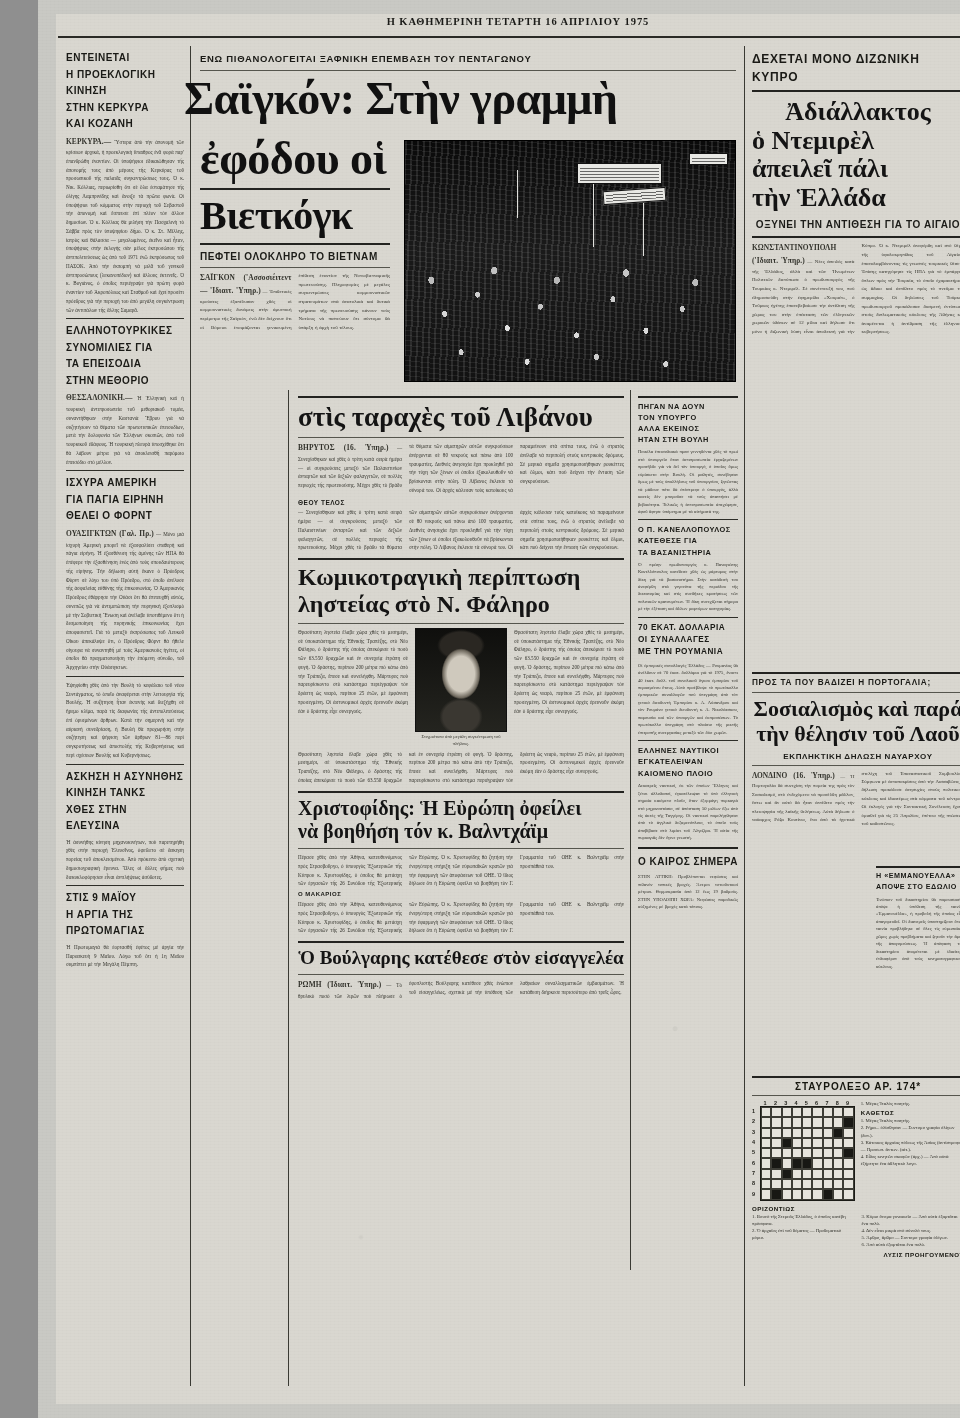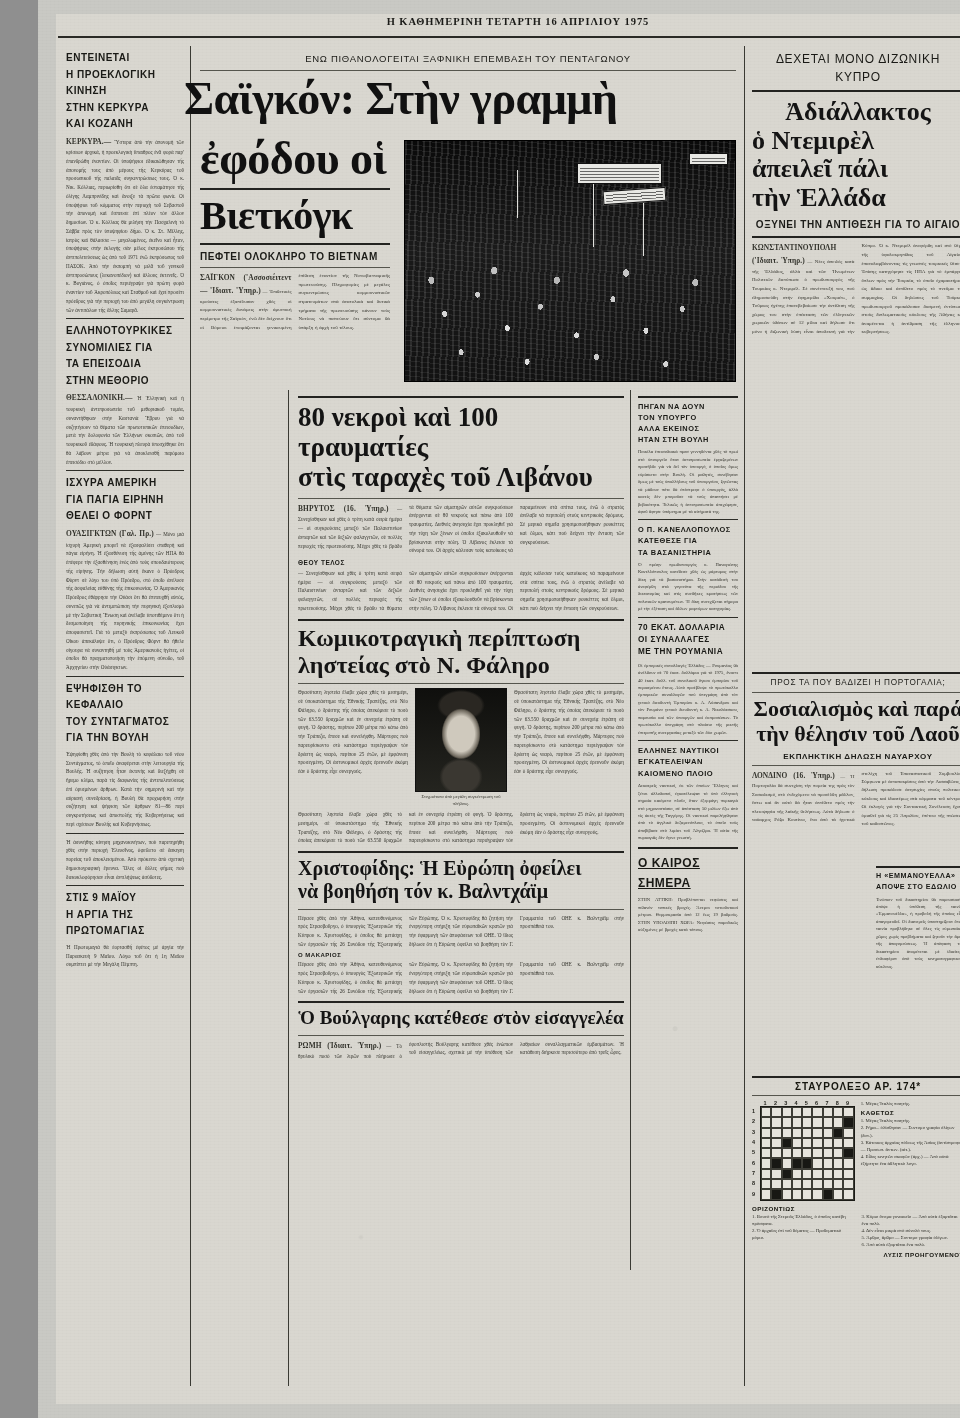--- a/index.html
+++ b/index.html
@@ -61,24 +61,23 @@
     position:absolute;
     width:0; border-left:1px solid #3a3a33;
   }
   .hrule { border-top:1px solid #2e2e28; margin:4px 0; }
   .hrule-thick { border-top:2px solid #232320; margin:5px 0; }
   .hrule-thin { border-top:1px solid #55554d; margin:3px 0; }
 
   
   .kicker {
     font-family:"Liberation Sans", sans-serif;
-    font-weight:normal;
+    font-weight:bold;
     font-size:9.5px;
     letter-spacing:.7px;
-    text-align:center;
     color:#1a1a16;
     line-height:1.5;
   }
   .kicker-left {
     font-family:"Liberation Sans", sans-serif;
     font-weight:bold;
     font-size:10px;
     letter-spacing:.5px;
     color:#1a1a16;
     line-height:1.65;
@@ -286,30 +285,30 @@
         <div>ΘΕΛΕΙ Ο ΦΟΡΝΤ</div>
       </div>
       <div class="body" style="margin-top:3px;">
         <span class="byline">ΟΥΑΣΙΓΚΤΩΝ (Γαλ. Πρ.)</span>
         <span>— Μόνο μιὰ ἰσχυρὴ Ἀμερικὴ μπορεῖ νὰ ἐξασφαλίσει σταθερὴ καὶ πάγια εἰρήνη. Ἡ ἐξασθένιση τῆς ἀμύνης τῶν ΗΠΑ θὰ ἐπέφερε τὴν ἐξασθένηση ἑνὸς ἀπὸ τοὺς σπουδαιότερους τῆς εἰρήνης. Τὴν δήλωση αὐτὴ ἔκανε ὁ Πρόεδρος Φὸρντ σὲ λόγο του ὑπὸ Πρόεδρο, στὸ ὁποῖο ἀνέλυσε τῆς ἀσφαλείας εὐθύνης τῆς ἐπικοινωνίας. Ὁ Ἀμερικανὸς Πρόεδρος ἐθάρρησε τὴν Οὐάσι ὅτι θὰ ἐπιτευχθῆ αὐτὸς, συνεπῶς γιὰ νὰ ἀντιμετώπιση τὴν πυρηνικὴ ἐξοπλισμὸ μὲ τὴν Σοβιετικὴ Ἕνωση καὶ ἀνέλαβε ὑποτιθέμενο ὅτι ἡ δεσμοποίηση τῆς πυρηνικῆς ἐπικοινωνίας ἔχει ἀποφασιστεῖ. Γιὰ τὸ μεταξὺ ἐκπρόσωπος τοῦ Λευκοῦ Οἴκου ἀπεκάλυψε ὅτι, ὁ Πρόεδρος Φὸρντ θὰ ἤθελε σίγουρα νὰ συναντηθῆ μὲ τοὺς Ἀμερικανοὺς ἡγέτες, οἱ ὁποῖοι θὰ πραγματοποιήση τὴν ἐπόμενη σύνοδο, τοῦ Ἀρχηγείου στὴν Οὐάσιγκτων.</span>
       </div>
     </div>
     <div class="hrule"></div>
 
     <div>
+      <div class="body" style="margin-top:3px;">Ἐψηφίσθη χθὲς ἀπὸ τὴν Βουλὴ τὸ κεφάλαιο τοῦ νέου Συντάγματος, τὸ ὁποῖο ἀναφέρεται στὴν λειτουργία τῆς Βουλῆς. Ἡ συζήτηση ἦταν ἐκτενὴς καὶ διεξήχθη σὲ ἤρεμο κλίμα, παρὰ τὶς διαφωνίες τῆς ἀντιπολιτεύσεως ἐπὶ ὁρισμένων ἄρθρων. Κατὰ τὴν σημερινὴ καὶ τὴν αὐριανὴ συνεδρίαση, ἡ Βουλὴ θὰ προχωρήση στὴν συζήτηση καὶ ψήφιση τῶν ἄρθρων 81—86 περὶ συγκροτήσεως καὶ ἀποστολῆς τῆς Κυβερνήσεως καὶ περὶ σχέσεων Βουλῆς καὶ Κυβερνήσεως.</div>
+    </div>
+    <div class="hrule"></div>
+
+    <div>
       <div class="kicker-left">
-        <div>ΕΨΗΦΙΣΘΗ ΤΟ ΚΕΦΑΛΑΙΟ</div>
-        <div>ΤΟΥ ΣΥΝΤΑΓΜΑΤΟΣ</div>
-        <div>ΓΙΑ ΤΗΝ ΒΟΥΛΗ</div>
-      </div>
-      <div class="body" style="margin-top:3px;">Ἐψηφίσθη χθὲς ἀπὸ τὴν Βουλὴ τὸ κεφάλαιο τοῦ νέου Συντάγματος, τὸ ὁποῖο ἀναφέρεται στὴν λειτουργία τῆς Βουλῆς. Ἡ συζήτηση ἦταν ἐκτενὴς καὶ διεξήχθη σὲ ἤρεμο κλίμα, παρὰ τὶς διαφωνίες τῆς ἀντιπολιτεύσεως ἐπὶ ὁρισμένων ἄρθρων. Κατὰ τὴν σημερινὴ καὶ τὴν αὐριανὴ συνεδρίαση, ἡ Βουλὴ θὰ προχωρήση στὴν συζήτηση καὶ ψήφιση τῶν ἄρθρων 81—86 περὶ συγκροτήσεως καὶ ἀποστολῆς τῆς Κυβερνήσεως καὶ περὶ σχέσεων Βουλῆς καὶ Κυβερνήσεως.</div>
-    </div>
-    <div class="hrule"></div>
-
-    <div>
+        <div>ΑΣΚΗΣΗ Η ΑΣΥΝΗΘΗΣ</div>
+        <div>ΚΙΝΗΣΗ ΤΑΝΚΣ</div>
+        <div>ΧΘΕΣ ΣΤΗΝ ΕΛΕΥΣΙΝΑ</div>
+      </div>
       <div class="body" style="margin-top:3px;">Ἡ ἀσυνήθης κίνηση μηχανοκινήτων, ποὺ παρετηρήθη χθὲς στὴν περιοχὴ Ἐλευσῖνος, ὀφείλετο σὲ ἄσκηση πορείας τοῦ ἀποκλεισμένου. Ἀπὸ πρόκειτο ἀπὸ σχετικὴ δημοσιογραφικὴ ἔρευνα. Ὅλες οἱ ἄλλες φῆμες ποὺ διεκυκλοφόρησαν εἶναι ἀντιλήψεως ἀσύδοτες.</div>
     </div>
     <div class="hrule"></div>
 
     <div>
       <div class="kicker-left">
         <div>ΣΤΙΣ 9 ΜΑΪΟΥ</div>
         <div>Η ΑΡΓΙΑ ΤΗΣ</div>
         <div>ΠΡΩΤΟΜΑΓΙΑΣ</div>
       </div>
@@ -347,21 +346,20 @@
     <div class="pole" style="left:57%; top:18%; height:26%;"></div>
     <div class="pole" style="left:72%; top:26%; height:22%;"></div>
     <div class="pole" style="left:34%; top:12%; height:20%;"></div>
   </div>
 
   <div class="col" style="left:260px; top:396px; width:326px;">
 
     <div class="hrule-thick" style="margin:0 0 4px;"></div>
 
     <div>
-      <div class="hl-big">80 νεκροὶ καὶ 100 τραυματίες</div>
       <div class="hl-big">στὶς ταραχὲς τοῦ Λιβάνου</div>
       <div class="hrule-thin" style="margin:5px 0 4px;"></div>
       <div class="body cols3">
         <span class="byline">ΒΗΡΥΤΟΣ (16. Ὑπηρ.)</span>
         <span>— Συνεχίσθηκαν καὶ χθὲς ὁ τρίτη κατὰ σειρὰ ἡμέρα — οἱ συγκρούσεις μεταξὺ τῶν Παλαιστινίων ἀνταρτῶν καὶ τῶν δεξιῶν φαλαγγιτῶν, σὲ πολλὲς περιοχὲς τῆς πρωτευούσης. Μέχρι χθὲς τὸ βράδυ τὰ θύματα τῶν αἱματηρῶν αὐτῶν συγκρούσεων ἀνέρχονται σὲ 80 νεκροὺς καὶ πάνω ἀπὸ 100 τραυματίες. Διεθνὲς ἀνησυχία ἔχει προκληθεῖ γιὰ τὴν τύχη τῶν ξένων οἱ ὁποῖοι ἐξακολουθοῦν νὰ βρίσκονται στὴν πόλη. Ὁ Λίβανος ἔκλεισε τὰ σύνορά του. Οἱ ἀρχὲς κάλεσαν τοὺς κατοίκους νὰ παραμείνουν στὰ σπίτια τους, ἐνῶ ὁ στρατὸς ἀνέλαβε νὰ περιπολῆ στοὺς κεντρικοὺς δρόμους. Σὲ μερικὰ σημεῖα χρησιμοποιήθηκαν ρουκέττες καὶ ὅλμοι, κάτι ποὺ δείχνει τὴν ἔνταση τῶν συγκρούσεων.</span>
       </div>
       <div class="kicker-left" style="font-size:6.5px; margin-top:3px;">ΘΕΟΥ ΤΕΛΟΣ</div>
       <div class="body cols3">— Συνεχίσθηκαν καὶ χθὲς ὁ τρίτη κατὰ σειρὰ ἡμέρα — οἱ συγκρούσεις μεταξὺ τῶν Παλαιστινίων ἀνταρτῶν καὶ τῶν δεξιῶν φαλαγγιτῶν, σὲ πολλὲς περιοχὲς τῆς πρωτευούσης. Μέχρι χθὲς τὸ βράδυ τὰ θύματα τῶν αἱματηρῶν αὐτῶν συγκρούσεων ἀνέρχονται σὲ 80 νεκροὺς καὶ πάνω ἀπὸ 100 τραυματίες. Διεθνὲς ἀνησυχία ἔχει προκληθεῖ γιὰ τὴν τύχη τῶν ξένων οἱ ὁποῖοι ἐξακολουθοῦν νὰ βρίσκονται στὴν πόλη. Ὁ Λίβανος ἔκλεισε τὰ σύνορά του. Οἱ ἀρχὲς κάλεσαν τοὺς κατοίκους νὰ παραμείνουν στὰ σπίτια τους, ἐνῶ ὁ στρατὸς ἀνέλαβε νὰ περιπολῆ στοὺς κεντρικοὺς δρόμους. Σὲ μερικὰ σημεῖα χρησιμοποιήθηκαν ρουκέττες καὶ ὅλμοι, κάτι ποὺ δείχνει τὴν ἔνταση τῶν συγκρούσεων.</div>
     </div>
 
@@ -455,21 +453,21 @@
         <div>ΕΛΛΗΝΕΣ ΝΑΥΤΙΚΟΙ</div>
         <div>ΕΓΚΑΤΕΛΕΙΨΑΝ</div>
         <div>ΚΑΙΟΜΕΝΟ ΠΛΟΙΟ</div>
       </div>
       <div class="body tiny" style="margin-top:3px;">Δεκατρεῖς ναυτικοί, ἐκ τῶν ὁποίων Ἕλληνες καὶ ξένοι ἀλλοδαποί, ἐγκατέλειψαν τὸ ὑπὸ ἑλληνικὴ σημαία καιόμενο πλοῖο, ὅταν ἐξερράγη πυρκαγιὰ στὸ μηχανοστάσιο, σὲ ἀπόσταση 50 μιλίων ἔξω ἀπὸ τὶς ἀκτὲς τῆς Ταγγέρης. Οἱ ναυτικοὶ παρελήφθησαν ἀπὸ τὸ ἀγγλικὸ δεξαμενόπλοιο, τὸ ὁποῖο τοὺς ἀποβίβασε στὸ λιμάνι τοῦ Ἀλγεζίρα. Ἡ αἰτία τῆς πυρκαγιᾶς δὲν ἔγινε γνωστή.</div>
     </div>
 
     <div class="hrule-thick"></div>
 
     <div>
-      <div class="kicker-left" style="font-size:12px;text-decoration:underline;">Ο ΚΑΙΡΟΣ ΣΗΜΕΡΑ</div>
+      <div class="kicker-left" style="font-size:10px;">Ο ΚΑΙΡΟΣ ΣΗΜΕΡΑ</div>
       <div class="body tiny" style="margin-top:3px;">ΣΤΗΝ ΑΤΤΙΚΗ: Προβλέπονται νεφώσεις καὶ πιθανὸν τοπικὲς βροχές. Ἄνεμοι νοτιοδυτικοὶ μέτριοι. Θερμοκρασία ἀπὸ 12 ἕως 19 βαθμούς. ΣΤΗΝ ΥΠΟΛΟΙΠΗ ΧΩΡΑ: Νεφώσεις παροδικῶς αὐξημένες μὲ βροχές κατὰ τόπους.</div>
     </div>
   </div>
 
   <div class="col" style="left:714px; top:50px; width:212px;">
 
     <div class="kicker" style="font-size:12px;">ΔΕΧΕΤΑΙ ΜΟΝΟ ΔΙΖΩΝΙΚΗ ΚΥΠΡΟ</div>
     <div class="hrule-thick" style="margin:4px 0 6px;"></div>
 
     <div>

